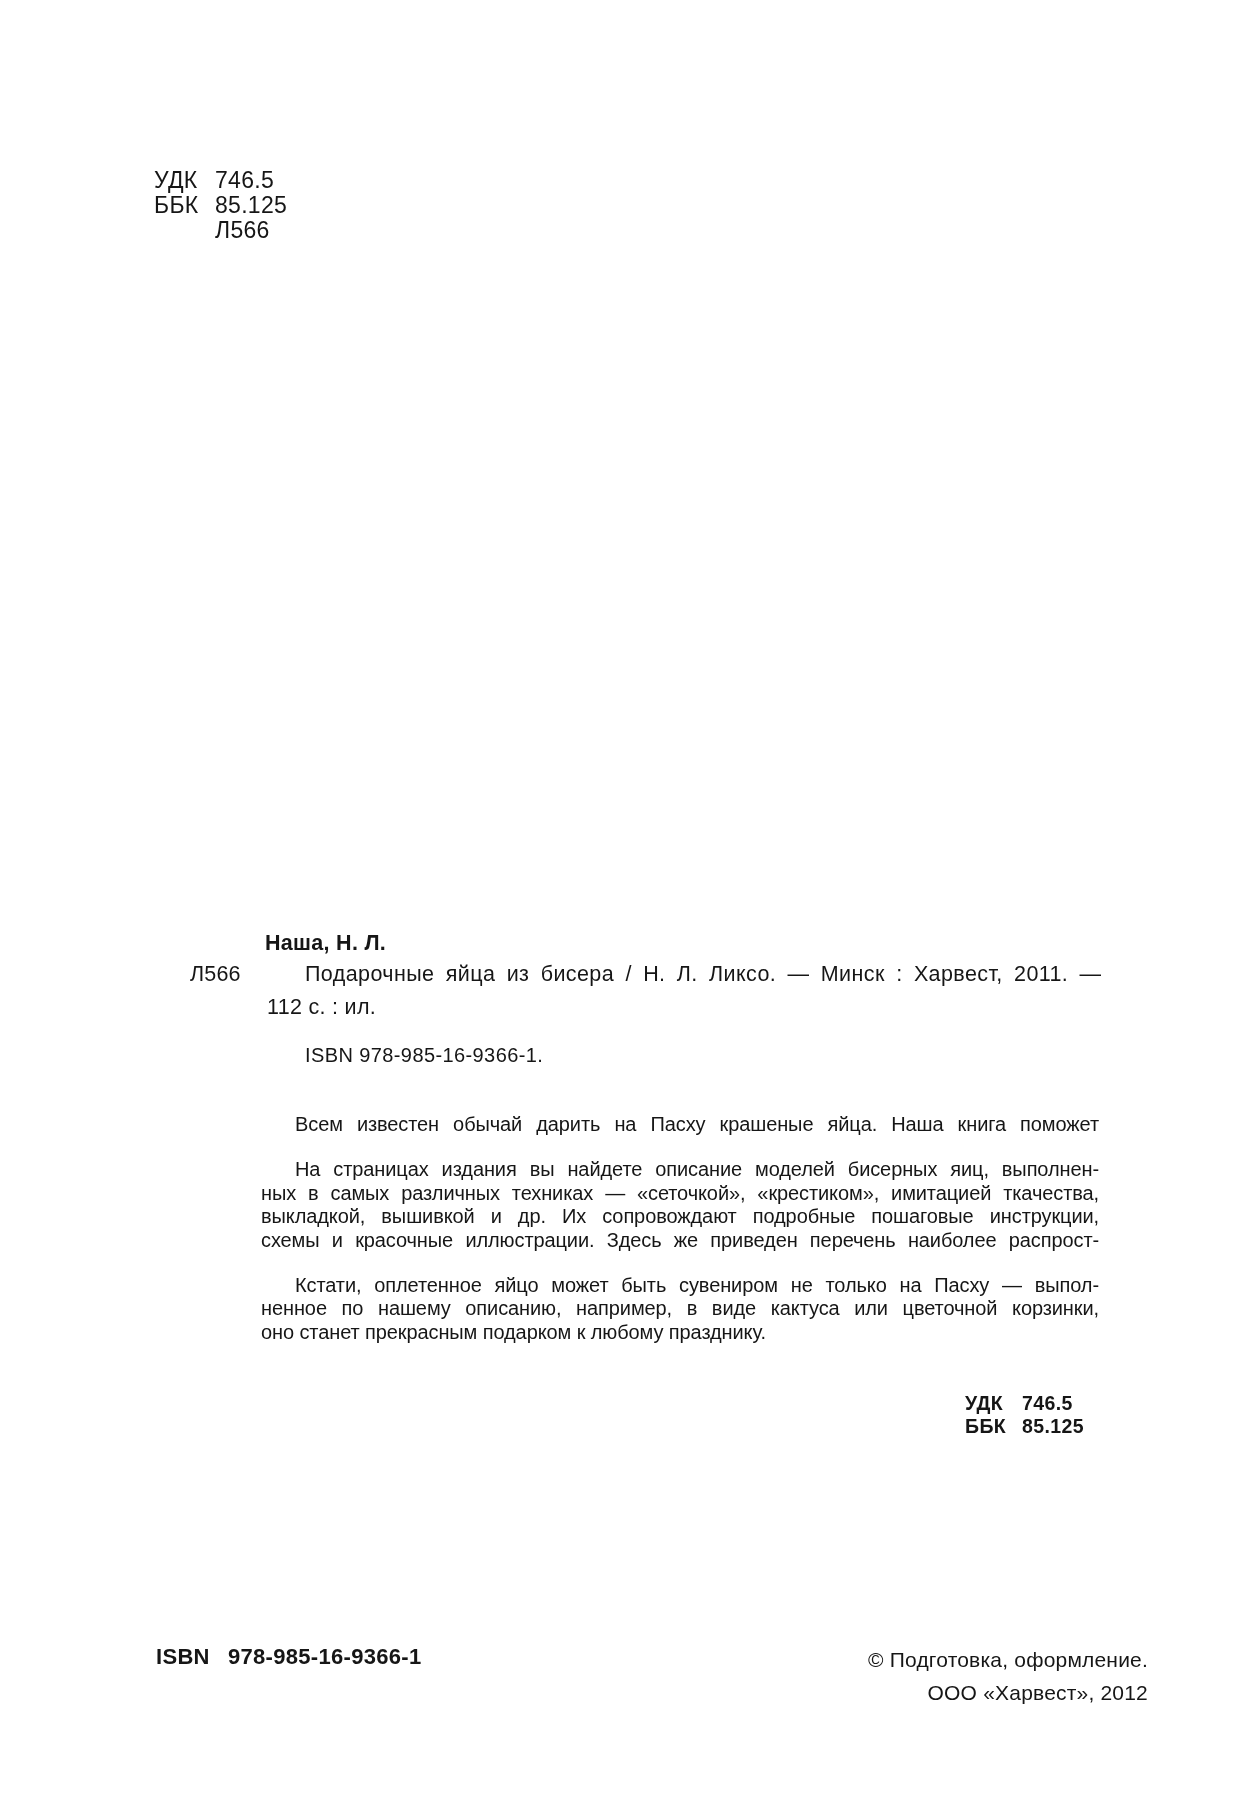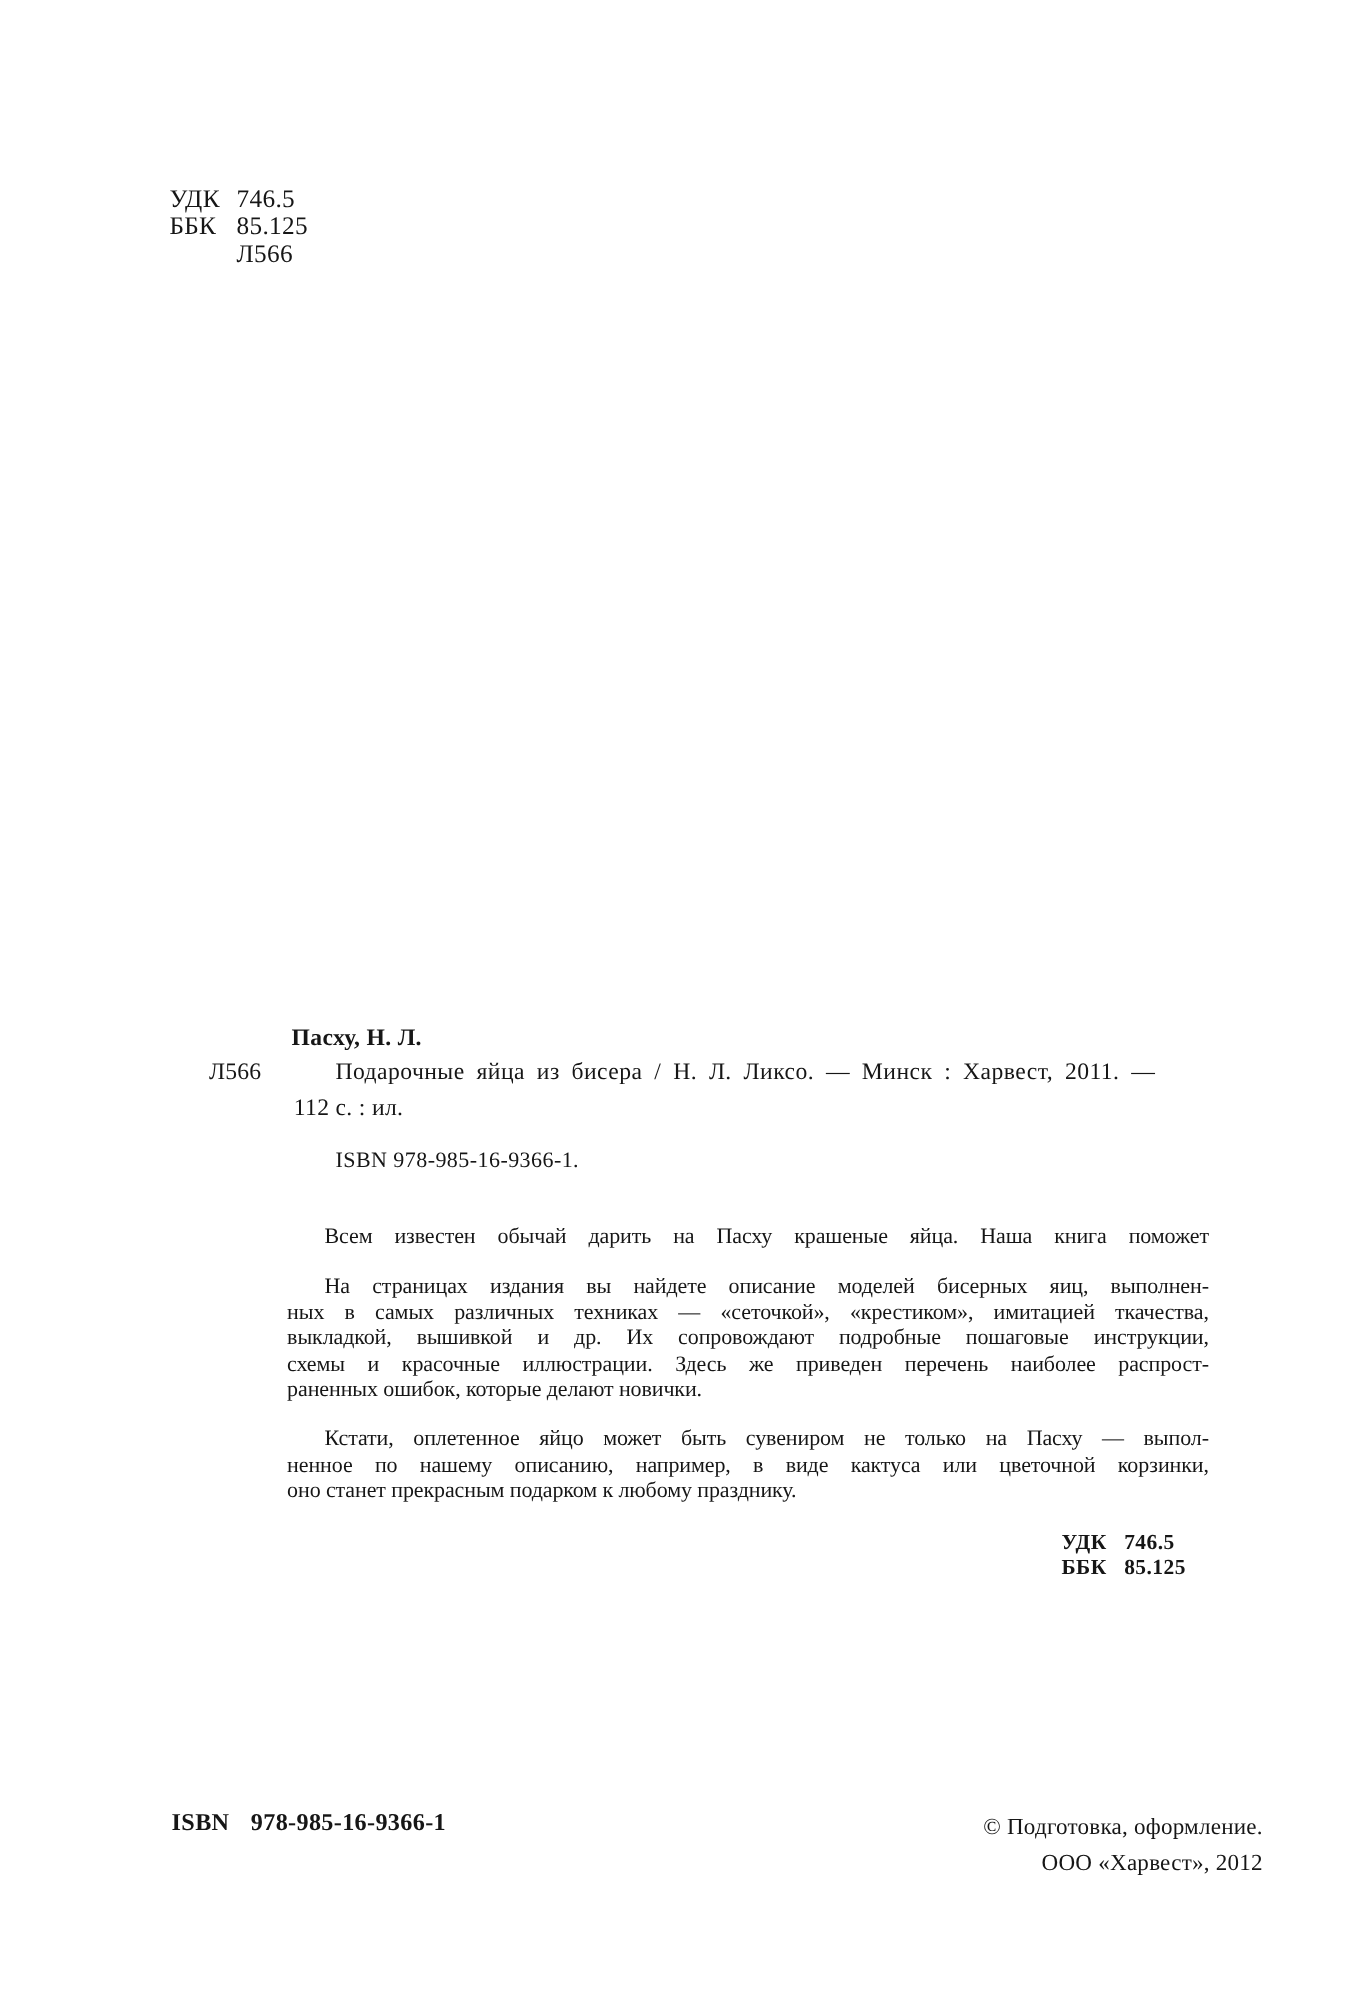--- a/index.html
+++ b/index.html
@@ -2,21 +2,21 @@
 <html><head>
 <meta charset="utf-8">
 <style>
   html, body { margin: 0; padding: 0; background: #ffffff; }
   .page {
     position: relative;
     width: 1240px;
     height: 1819px;
     background: #ffffff;
     color: #161616;
-    font-family: Liberation Serif, serif;
+    font-family: Liberation Sans, sans-serif;
     overflow: hidden;
   }
 
   
   .top-codes {
     position: absolute;
     left: 154px;
     top: 168px;
     font-size: 23px;
     line-height: 25px;
@@ -115,40 +115,39 @@
 <body>
 
 <div class="page">
 
   <div class="top-codes">
     <div><span class="code-label">УДК</span><span>746.5</span></div>
     <div><span class="code-label">ББК</span><span>85.125</span></div>
     <div><span class="code-label"></span><span>Л566</span></div>
   </div>
 
-  <div class="card-author">Пасху, Н. Л.</div>
+  <div class="card-author">Наша, Н. Л.</div>
 
   <div class="card-citation">
     <span class="margin-code">Л566</span><span>Подарочные яйца из бисера / Н. Л. Ликсо. — Минск : Харвест, 2011. —</span>
   </div>
 
   <div class="card-pages">112 с. : ил.</div>
 
   <div class="card-isbn">ISBN 978-985-16-9366-1.</div>
 
   <div class="annotation">
       <div>
         <div class="ann-line first">Всем известен обычай дарить на Пасху крашеные яйца. Наша книга поможет</div>
       </div>
       <div>
         <div class="ann-line first">На страницах издания вы найдете описание моделей бисерных яиц, выполнен-</div>
         <div class="ann-line">ных в самых различных техниках — «сеточкой», «крестиком», имитацией ткачества,</div>
         <div class="ann-line">выкладкой, вышивкой и др. Их сопровождают подробные пошаговые инструкции,</div>
         <div class="ann-line">схемы и красочные иллюстрации. Здесь же приведен перечень наиболее распрост-</div>
-        <div class="ann-line last">раненных ошибок, которые делают новички.</div>
       </div>
       <div>
         <div class="ann-line first">Кстати, оплетенное яйцо может быть сувениром не только на Пасху — выпол-</div>
         <div class="ann-line">ненное по нашему описанию, например, в виде кактуса или цветочной корзинки,</div>
         <div class="ann-line last">оно станет прекрасным подарком к любому празднику.</div>
       </div>
     </div>
 
   <div class="bottom-codes">
     <div><span class="bc-label">УДК</span><span>746.5</span></div>

